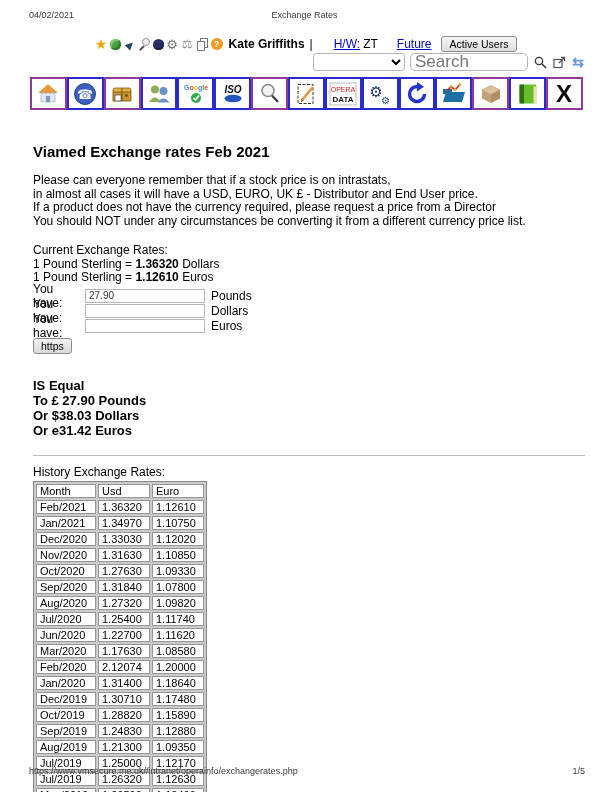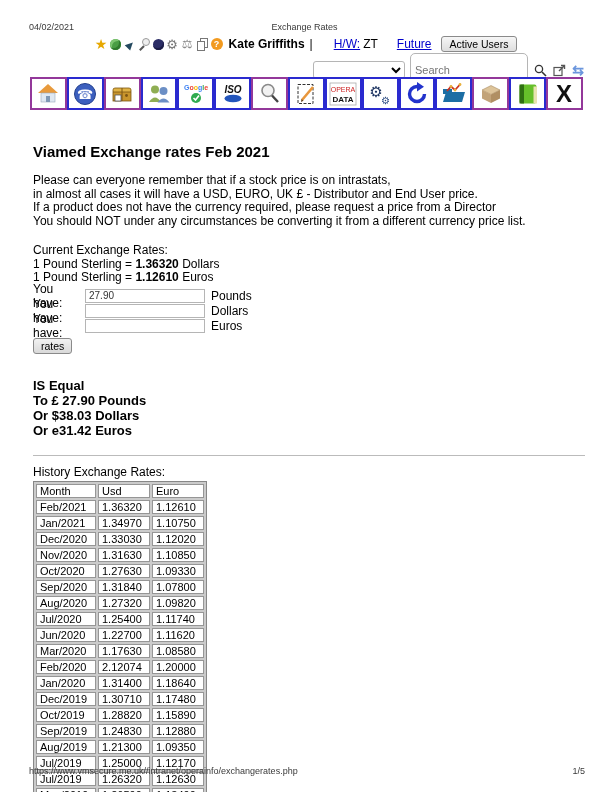--- a/index.html
+++ b/index.html
@@ -1,21 +1,21 @@
 <!DOCTYPE html>
 <html><head>
 <meta charset="utf-8">
 <style>
   html,body{margin:0;padding:0;background:#f2f2f2;}
   .page{position:relative;width:612px;height:792px;background:#fff;margin:0 auto;
         font-family:"Liberation Sans",sans-serif;color:#000;overflow:hidden;}
   svg text{font-family:"Liberation Sans",sans-serif;}
 
   
-  .print-header{position:absolute;top:10px;left:0;right:3px;font-size:9px;color:#3a3a3a;margin-top:12px;}
+  .print-header{position:absolute;top:10px;left:0;right:3px;font-size:9px;color:#3a3a3a;}
   .ph-date{position:absolute;left:29px;top:0;}
   .ph-title{text-align:center;}
   .print-footer{position:absolute;top:766px;left:29px;right:27px;font-size:9px;color:#3a3a3a;
                 display:flex;justify-content:space-between;text-align:right;}
 
   
   .user-bar{position:absolute;top:36px;left:0;right:0;display:flex;justify-content:center;
             align-items:center;gap:3px;font-size:12px;height:16px;}
   .mini{width:13px;height:13px;display:inline-flex;align-items:center;justify-content:center;
         font-size:11px;line-height:1;position:relative;}
@@ -38,22 +38,22 @@
   .user-name{font-weight:bold;margin-left:3px;}
   .sep{margin:0 2px;}
   a.link{color:#0000cc;text-decoration:underline;cursor:pointer;padding-left:16px;}
   .active-users-btn{margin-left:6px;font-size:10.5px;padding:1px 8px;border:1px solid #8a8a8a;
         border-radius:3px;background:linear-gradient(#f6f6f6,#dedede);cursor:pointer;
         font-family:"Liberation Sans",sans-serif;}
 
   
   .search-row{position:absolute;top:53px;right:27px;display:flex;align-items:center;gap:5px;}
   .hdr-select{width:92px;height:18px;font-size:11px;border:1px solid #b5b5b5;border-radius:3px;background:#fff;}
-  .hdr-search{width:108px;height:16px;font-size:11px;border:1px solid #b5b5b5;border-radius:5px;
-        padding:8px 4px;color:#444;font-family:"Liberation Sans",sans-serif;}
+  .hdr-search{width:108px;height:16px;font-size:17px;border:1px solid #b5b5b5;border-radius:5px;
+        padding:0 4px;color:#444;font-family:"Liberation Sans",sans-serif;}
   .sr-icon{display:inline-flex;align-items:center;justify-content:center;width:14px;height:14px;cursor:pointer;}
   .sync-arrows-icon{color:#6b96dd;font-size:14px;font-weight:bold;}
 
   
   .toolbar{position:absolute;top:77px;left:30px;right:29px;display:flex;justify-content:space-between;}
   .tool{width:33px;height:29px;border:2px solid #2a2acf;background:#fff;display:flex;
         align-items:center;justify-content:center;cursor:pointer;}
   .tool.b-purple{border-color:#93389a;}
 
   
@@ -269,21 +269,21 @@
       <div class="conv-row">
         <span class="conv-label">You have:</span>
         <input class="conv-input" value="" style="">
         <span class="conv-currency">Dollars</span>
       </div>
       <div class="conv-row">
         <span class="conv-label">You have:</span>
         <input class="conv-input" value="" style="">
         <span class="conv-currency">Euros</span>
       </div>
-      <button class="submit-btn">rates</button>
+      <button class="submit-btn">https</button>
     </div>
 
     <div class="result">
       <div>IS Equal</div>
       <div>To £ 27.90 Pounds</div>
       <div>Or $38.03 Dollars</div>
       <div>Or e31.42 Euros</div>
     </div>
 
     <hr class="divider">

